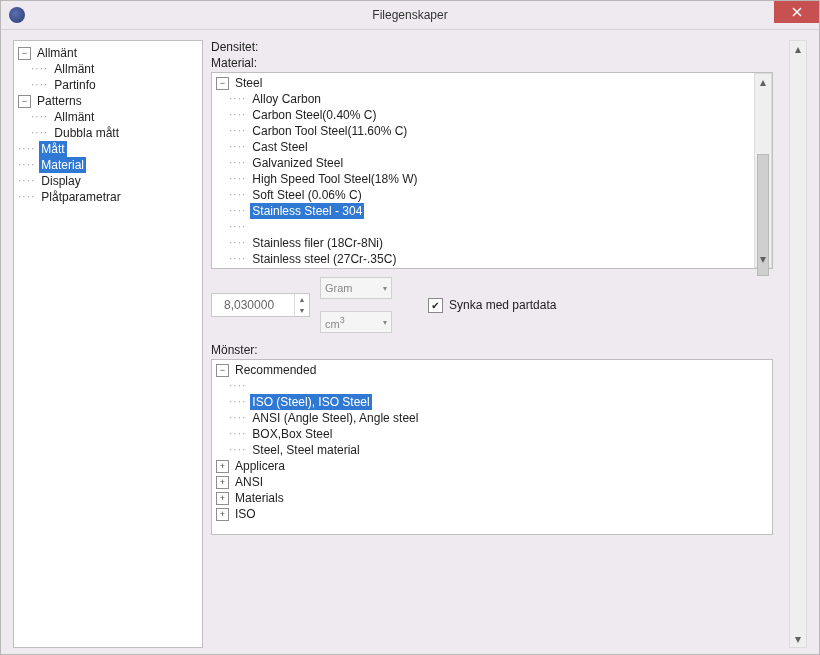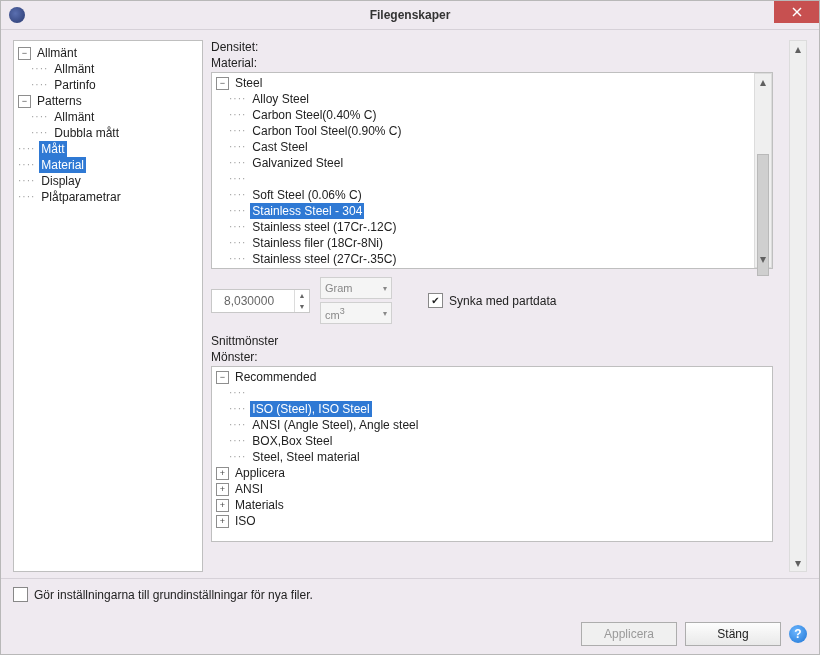--- a/index.html
+++ b/index.html
@@ -1,19 +1,19 @@
 <!DOCTYPE html>
 <html><head>
 <meta charset="utf-8">
 <style>
   html,body{margin:0;padding:0;font-family:"Segoe UI",Tahoma,sans-serif;font-size:12px;color:#222;background:#e9e4ea;}
   .window{width:820px;height:655px;box-sizing:border-box;background:#efeaf0;border:1px solid #b8b8b8;position:relative;display:flex;flex-direction:column;}
   .titlebar{height:28px;background:#efeaf0;border-bottom:1px solid #d6d1d8;display:flex;align-items:center;position:relative;}
   .titlebar .appicon{width:16px;height:16px;margin-left:8px;border-radius:50%;background:radial-gradient(circle at 40% 40%,#5a6fb0,#2a3a70);position:relative;}
-  .titlebar .title{position:absolute;left:0;right:0;text-align:center;font-size:12px;color:#333;font-weight:bold;}
+  .titlebar .title{position:absolute;left:0;right:0;text-align:center;font-size:12px;color:#333;}
   .closebtn{position:absolute;right:0;top:0;width:45px;height:22px;background:#c75050;display:flex;align-items:center;justify-content:center;}
   .closebtn svg{width:10px;height:10px;}
   .content{flex:1;display:flex;padding:10px 12px 6px 12px;gap:8px;min-height:0;}
   .left{width:190px;display:flex;flex-direction:column;}
   .treebox{flex:1;border:1px solid #bfbfbf;background:#fff;padding:4px 4px;overflow:auto;}
   .tree ul{list-style:none;margin:0;padding:0;}
   .tree li{padding:0;margin:0;}
   .row{display:flex;align-items:center;height:16px;line-height:16px;white-space:nowrap;}
   .toggle{width:11px;height:11px;border:1px solid #8e8e8e;background:#fff;font-size:9px;line-height:9px;text-align:center;margin-right:4px;color:#4b4b4b;cursor:pointer;flex:0 0 11px;display:flex;align-items:center;justify-content:center;}
   .spacer{width:13px;flex:0 0 13px;}
@@ -31,21 +31,21 @@
   .listbox .inner{position:absolute;inset:0 16px 0 0;overflow:hidden;padding:2px 4px;}
   .listbox .vscroll{position:absolute;right:0;top:0;bottom:0;width:16px;}
   .listbox2{border:1px solid #bfbfbf;background:#fff;height:170px;padding:2px 4px;overflow:hidden;}
   .controls{display:flex;align-items:center;gap:10px;margin-top:8px;}
   .numfield{display:flex;align-items:center;border:1px solid #c8c8c8;background:#fff;height:22px;}
   .numfield input{border:none;width:58px;padding:0 12px;font:inherit;color:#666;outline:none;}
   .spin{display:flex;flex-direction:column;border-left:1px solid #dcdcdc;}
   .spin div{width:14px;height:11px;display:flex;align-items:center;justify-content:center;font-size:7px;color:#666;cursor:pointer;}
   .combo{display:flex;align-items:center;justify-content:space-between;border:1px solid #d0d0d0;background:#f5f5f5;height:20px;width:62px;padding:0 4px;color:#888;font-size:11px;}
   .combo .chev{font-size:8px;color:#888;}
-  .stack{display:flex;flex-direction:column;gap:3px;}
+  .stack{display:flex;flex-direction:column;gap:12px;}
   .chk{display:flex;align-items:center;gap:6px;margin-left:26px;}
   .chk .box{width:13px;height:13px;border:1px solid #888;background:#fff;display:flex;align-items:center;justify-content:center;font-size:10px;color:#222;}
   .section{margin-top:10px;}
   .footer{border-top:1px solid #d6d1d8;padding:8px 12px;}
   .footchk{display:flex;align-items:center;gap:6px;}
   .footchk .box{width:13px;height:13px;border:1px solid #888;background:#fff;}
   .btns{display:flex;align-items:center;gap:8px;margin-top:20px;justify-content:flex-end;}
   .btn{min-width:70px;height:22px;border:1px solid #adadad;background:linear-gradient(#fdfdfd,#e9e9e9);display:flex;align-items:center;justify-content:center;padding:0 12px;font:inherit;cursor:pointer;}
   .btn.disabled{color:#9a9a9a;background:#f0f0f0;cursor:default;}
   .helpicon{width:18px;height:18px;border-radius:50%;background:radial-gradient(circle at 40% 35%,#6db7ff,#1e74d4);color:#fff;font-weight:bold;display:flex;align-items:center;justify-content:center;font-size:12px;cursor:pointer;}
@@ -163,76 +163,76 @@
               <li>
                 <div class="row">
                       <span class="toggle">−</span>
                       <span class="lbl">Steel</span>
                     </div>
                 <ul id="mat-items">
                       <li>
                         <div class="row">
                           <span class="spacer"></span>
                           <span class="dots">····</span>
-                          <span class="lbl">Alloy Steel</span>
+                          <span class="lbl">Alloy Carbon</span>
                         </div>
                       </li>
                       <li>
                         <div class="row">
                           <span class="spacer"></span>
                           <span class="dots">····</span>
                           <span class="lbl">Carbon Steel(0.40% C)</span>
                         </div>
                       </li>
                       <li>
                         <div class="row">
                           <span class="spacer"></span>
                           <span class="dots">····</span>
-                          <span class="lbl">Carbon Tool Steel(0.90% C)</span>
+                          <span class="lbl">Carbon Tool Steel(11.60% C)</span>
                         </div>
                       </li>
                       <li>
                         <div class="row">
                           <span class="spacer"></span>
                           <span class="dots">····</span>
                           <span class="lbl">Cast Steel</span>
                         </div>
                       </li>
                       <li>
                         <div class="row">
                           <span class="spacer"></span>
                           <span class="dots">····</span>
                           <span class="lbl">Galvanized Steel</span>
                         </div>
                       </li>
                       <li>
                         <div class="row">
                           <span class="spacer"></span>
                           <span class="dots">····</span>
+                          <span class="lbl">High Speed Tool Steel(18% W)</span>
                         </div>
                       </li>
                       <li>
                         <div class="row">
                           <span class="spacer"></span>
                           <span class="dots">····</span>
                           <span class="lbl">Soft Steel (0.06% C)</span>
                         </div>
                       </li>
                       <li>
                         <div class="row">
                           <span class="spacer"></span>
                           <span class="dots">····</span>
                           <span class="lbl sel">Stainless Steel - 304</span>
                         </div>
                       </li>
                       <li>
                         <div class="row">
                           <span class="spacer"></span>
                           <span class="dots">····</span>
-                          <span class="lbl">Stainless steel (17Cr-.12C)</span>
                         </div>
                       </li>
                       <li>
                         <div class="row">
                           <span class="spacer"></span>
                           <span class="dots">····</span>
                           <span class="lbl">Stainless filer (18Cr-8Ni)</span>
                         </div>
                       </li>
                       <li>
@@ -273,23 +273,20 @@
               </div>
           </div>
           <label class="chk">
             <span class="box">✔</span>
             <span>Synka med partdata</span>
           </label>
         </div>
 
         <div class="section">
           <div class="field">
-              <span class="lab">Snittmönster</span>
-            </div>
-          <div class="field">
               <span class="lab">Mönster:</span>
             </div>
 
           <div class="listbox2">
             <div class="tree">
                 <ul>
               <li>
                 <div class="row">
                       <span class="toggle">−</span>
                       <span class="lbl">Recommended</span>
@@ -363,25 +360,14 @@
         </div>
 
       </div>
       <div class="vscroll">
         <div class="arrow">▴</div>
         <div class="arrow" style="position:absolute;bottom:0;left:0;right:0">▾</div>
       </div>
     </div>
   </div>
 
-  <div class="footer">
-    <label class="footchk">
-      <span class="box"></span>
-      <span>Gör inställningarna till grundinställningar för nya filer.</span>
-    </label>
-    <div class="btns">
-      <div class="btn disabled">Applicera</div>
-      <div class="btn">Stäng</div>
-      <div class="helpicon">?</div>
-    </div>
-  </div>
 
 </div>
 
 </body></html>

